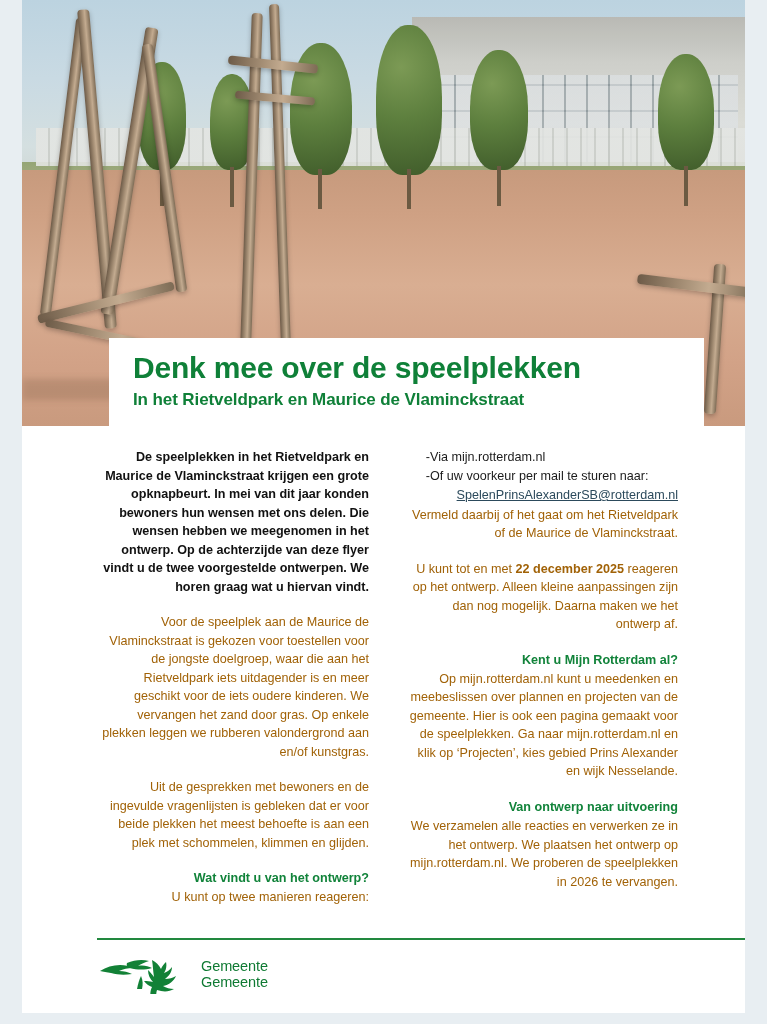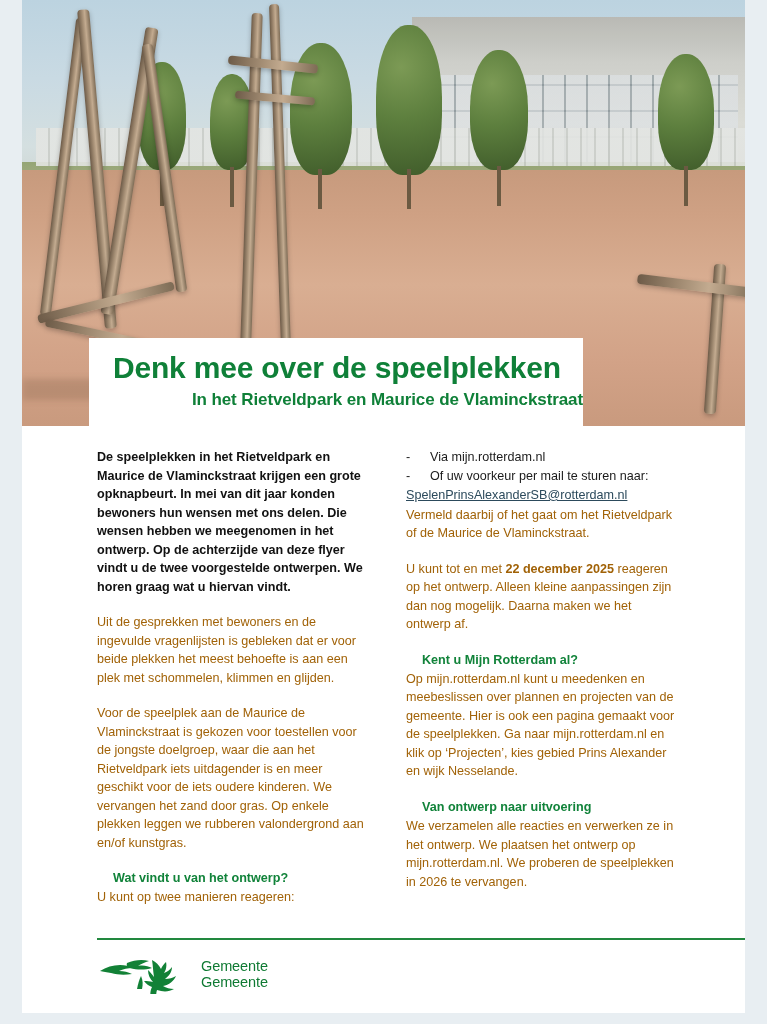--- a/index.html
+++ b/index.html
@@ -94,60 +94,60 @@
   .photo-shadow {
     position: absolute;
     left: 0; bottom: 6%; width: 46%; height: 5%;
     background: rgba(90,60,40,.18);
     filter: blur(3px);
   }
 
   
   .title-card {
     position: absolute;
-    left: 67px;
+    left: 87px;
     top: 338px;
-    width: 494px;
+    width: 595px;
     height: 88px;
     background: #ffffff;
     z-index: 4;
     padding: 14px 0 0 24px;
     box-sizing: border-box;
   }
   .title {
     margin: 0;
     color: #0f8038;
     font-size: 30px;
     font-weight: bold;
     letter-spacing: -0.2px;
     line-height: 1.05;
   }
   .subtitle {
     margin: 6px 0 0 0;
     color: #0f8038;
     font-size: 17px;
     font-weight: bold;
     letter-spacing: -0.1px;
-    text-align: right;
   }
 
   
   .body {
     position: absolute;
     left: 0;
     top: 426px;
     width: 723px;
     background: #fff;
     padding: 22px 30px 0 75px;
     box-sizing: border-box;
   }
   .cols {
     display: flex;
     gap: 37px;
     align-items: flex-start;
+    text-align: right;
   }
   .col { width: 272px; }
 
   p {
     margin: 0 0 17px 0;
     font-size: 12.6px;
     line-height: 1.47;
     color: #a16207;
   }
   p.tight { margin-bottom: 0; }
@@ -257,22 +257,22 @@
   <div class="title-card">
     <h1 class="title">Denk mee over de speelplekken</h1>
     <h2 class="subtitle">In het Rietveldpark en Maurice de Vlaminckstraat</h2>
   </div>
 
   <div class="body">
     <div class="cols">
 
       <div class="col">
         <p class="lead">De speelplekken in het Rietveldpark en Maurice de Vlaminckstraat krijgen een grote opknapbeurt. In mei van dit jaar konden bewoners hun wensen met ons delen. Die wensen hebben we meegenomen in het ontwerp. Op de achterzijde van deze flyer vindt u de twee voorgestelde ontwerpen. We horen graag wat u hiervan vindt.</p>
+        <p>Voor de speelplek aan de Maurice de Vlaminckstraat is gekozen voor toestellen voor de jongste doelgroep, waar die aan het Rietveldpark iets uitdagender is en meer geschikt voor de iets oudere kinderen. We vervangen het zand door gras. Op enkele plekken leggen we rubberen valondergrond aan en/of kunstgras.</p>
         <p>Uit de gesprekken met bewoners en de ingevulde vragenlijsten is gebleken dat er voor beide plekken het meest behoefte is aan een plek met schommelen, klimmen en glijden.</p>
-        <p>Voor de speelplek aan de Maurice de Vlaminckstraat is gekozen voor toestellen voor de jongste doelgroep, waar die aan het Rietveldpark iets uitdagender is en meer geschikt voor de iets oudere kinderen. We vervangen het zand door gras. Op enkele plekken leggen we rubberen valondergrond aan en/of kunstgras.</p>
         <div class="gh">Wat vindt u van het ontwerp?</div>
         <p class="tight">U kunt op twee manieren reageren:</p>
       </div>
 
       <div class="col">
         <ul class="bullets">
           <li>
             <span class="dash">-</span>
             <span>Via mijn.rotterdam.nl</span>
           </li>

